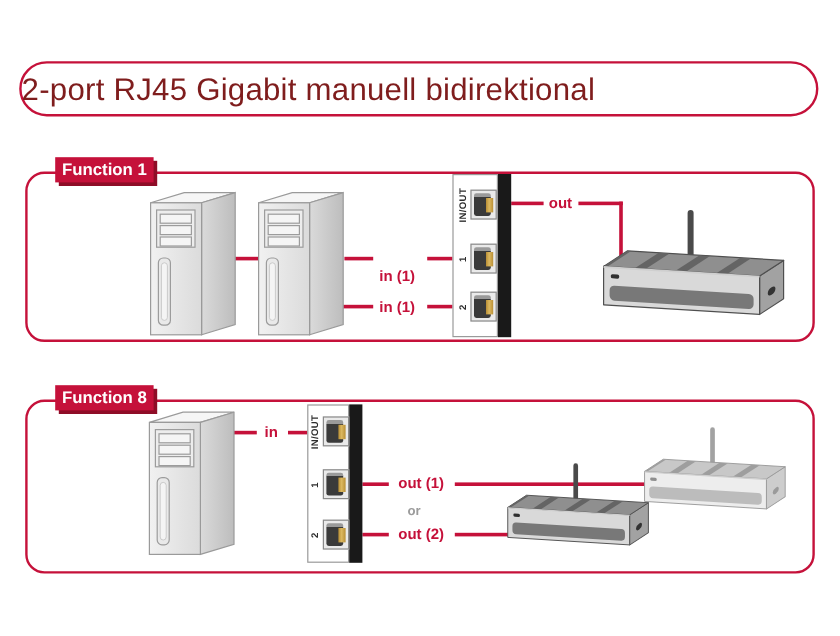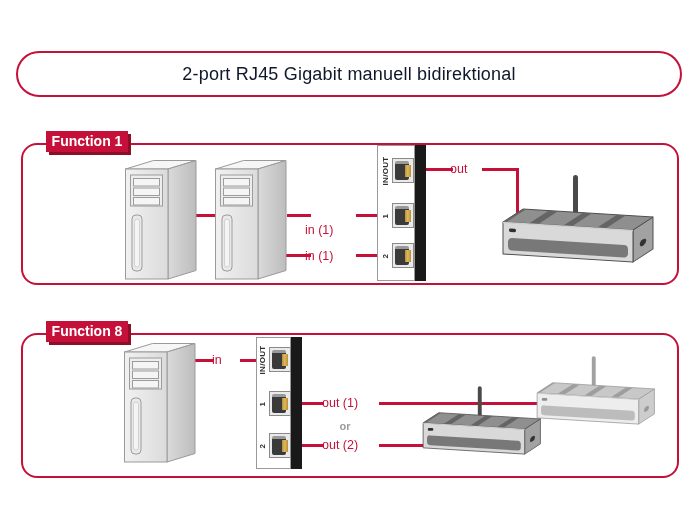--- a/index.html
+++ b/index.html
@@ -2,34 +2,34 @@
 <html style="--accent_red: #c5113a; --shadow_red: #8e0d27; --or_gray: #9c9c9c; --port_bar_black: #191919;"><head>
 <meta charset="utf-8">
 <style>
   html,body{margin:0;padding:0;background:#fff;}
   .canvas{position:relative;width:700px;height:530px;background:#fff;overflow:hidden;
           font-family:"Liberation Sans","DejaVu Sans",sans-serif;}
 
   
   .title-box{position:absolute;left:16px;top:51px;width:666px;height:46px;box-sizing:border-box;
              border:2.5px solid var(--accent_red,#c5113a);border-radius:23px;background:#fff;
-             text-align:center;line-height:42px;font-size:18px;color:#0f172a;letter-spacing:0.2px;z-index:1;}
+             line-height:42px;font-size:26px;color:#7f1d1d;letter-spacing:0.2px;z-index:1;}
   .fn-box{position:absolute;left:21px;width:658px;box-sizing:border-box;
           border:2.5px solid var(--accent_red,#c5113a);border-radius:16px;background:#fff;z-index:1;}
   .fn-tab{position:absolute;width:82px;height:21px;background:var(--accent_red,#c5113a);
           box-shadow:3px 3px 0 var(--shadow_red,#8e0d27);color:#fff;font-weight:bold;font-size:14px;
           text-align:center;line-height:21px;z-index:5;}
 
   
   .hline{position:absolute;height:3px;background:var(--accent_red,#c5113a);z-index:2;}
   .vline{position:absolute;width:3px;background:var(--accent_red,#c5113a);z-index:2;}
 
   
-  .cable-label{position:absolute;font-weight:normal;font-size:12.5px;color:var(--accent_red,#c5113a);
-               white-space:nowrap;z-index:4;}
+  .cable-label{position:absolute;font-weight:bold;font-size:12.5px;color:var(--accent_red,#c5113a);
+               text-align:center;white-space:nowrap;z-index:4;}
   .or-label{position:absolute;font-weight:bold;font-size:11px;color:var(--or_gray,#9c9c9c);
             text-align:center;white-space:nowrap;z-index:4;}
 
   
   .dev{position:absolute;z-index:3;overflow:visible;}
 
   
   .switch-panel{position:absolute;z-index:3;}
   .panel-face{position:absolute;left:0;top:0;background:#fff;border:1.5px solid #9a9a9a;box-sizing:border-box;}
   .panel-bar{position:absolute;top:0;background:var(--port_bar_black,#191919);}

